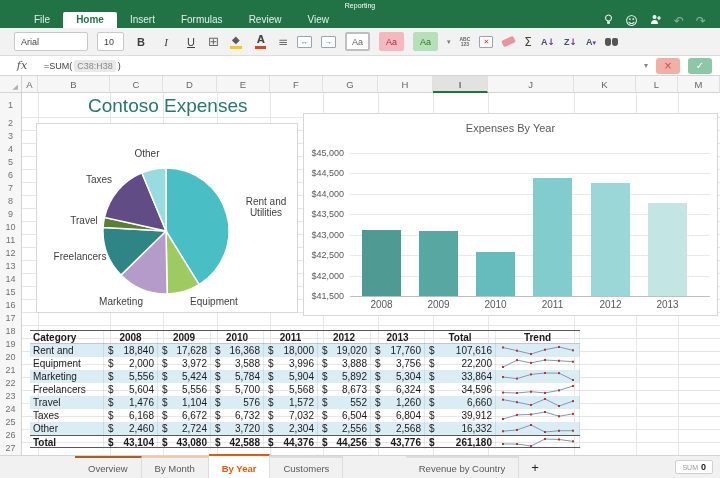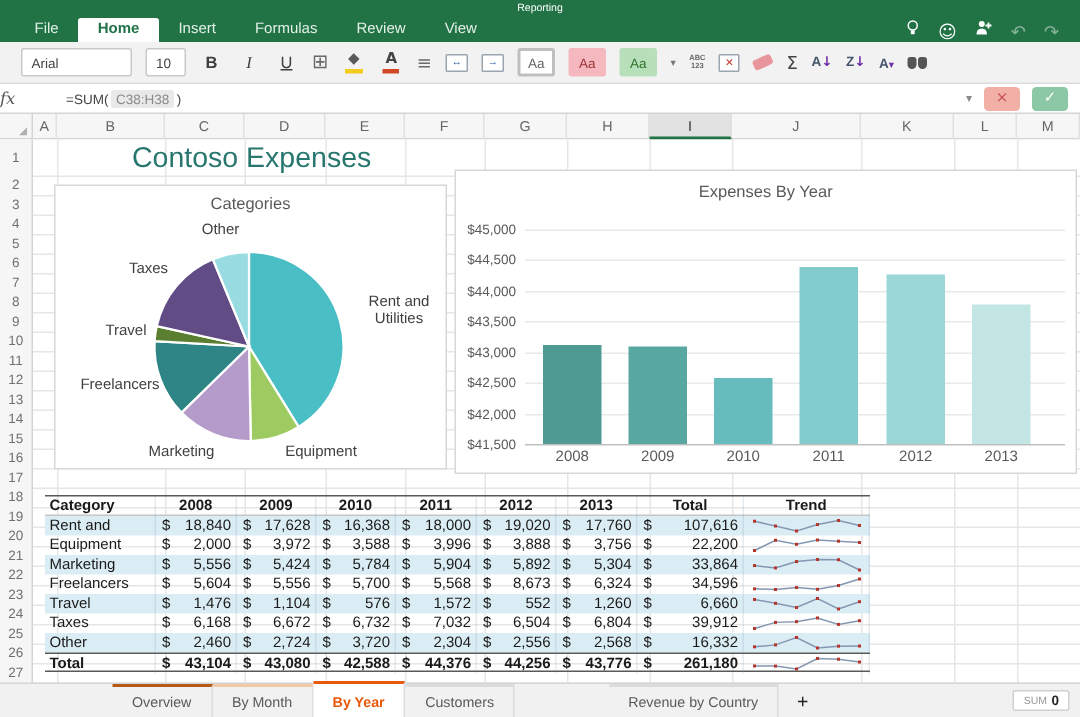--- a/index.html
+++ b/index.html
@@ -39,21 +39,21 @@
   .numfmt { display:flex; flex-direction:column; align-items:center; font-size:5px; line-height:5px; color:#666; font-weight:bold; }
   .eraser { width:13px; height:7px; background:#E8959C; border-radius:2px; transform:rotate(-25deg); }
   .sortic { font-size:9px; color:#44546A; font-weight:bold; }
   .sortic .ar { color:#7030A0; font-family:"DejaVu Sans", sans-serif; }
   .binoc { display:flex; gap:1px; }
   .binoc span { width:6px; height:8px; background:#555; border-radius:2px 2px 3px 3px; display:block; }
 
   
   .fbar { position:absolute; left:0; top:56px; width:720px; height:20px; background:#fff; border-bottom:1px solid #D5D5D5;
     display:flex; align-items:center; }
-  .fx { font-family:"DejaVu Serif", serif; font-style:italic; font-size:11px; color:#555; width:44px; }
+  .fx { font-family:"DejaVu Serif", serif; font-style:italic; font-size:11px; color:#555; width:44px; text-align:center; }
   .formula { font-size:9px; color:#444; display:flex; align-items:center; gap:2px; }
   .frange { background:#E9E9E9; color:#8A8A8A; padding:1px 3px; border-radius:2px; }
   .fbar-right { margin-left:auto; display:flex; align-items:center; gap:8px; padding-right:8px; }
   .fchev { color:#8A8A8A; font-size:8px; font-family:"DejaVu Sans", sans-serif; }
   .fbtn { width:24px; height:16px; border-radius:3px; display:flex; align-items:center; justify-content:center;
     font-size:10px; color:#fff; font-family:"DejaVu Sans", sans-serif; }
   .fbtn.cancel { background:#F2AFA6; color:#C75050; }
   .fbtn.accept { background:#8CC8A5; color:#fff; }
 
   
@@ -112,21 +112,21 @@
 </head>
 <body>
 
 <div class="app">
 
   <div class="titlebar">
     <span>Reporting</span>
   </div>
 
   <div class="ribbonbar">
-    <div id="ribbonTabs" style="display:flex; align-items:flex-end; padding-left:10px;">
+    <div id="ribbonTabs" style="display:flex; align-items:flex-end; padding-left:10px;margin-left:11px;">
         <div class="rtab">File</div>
         <div class="rtab active">Home</div>
         <div class="rtab">Insert</div>
         <div class="rtab">Formulas</div>
         <div class="rtab">Review</div>
         <div class="rtab">View</div>
       </div>
     <div class="ribbon-right">
       <span class="ric">
         <svg width="9" height="11" viewBox="0 0 9 11">
@@ -293,21 +293,20 @@
         <div class="rownum" style="top: 284px; line-height: 13px;">22</div>
         <div class="rownum" style="top: 297px; line-height: 13px;">23</div>
         <div class="rownum" style="top: 310px; line-height: 13px;">24</div>
         <div class="rownum" style="top: 323px; line-height: 13px;">25</div>
         <div class="rownum" style="top: 336px; line-height: 13px;">26</div>
         <div class="rownum" style="top: 349px; line-height: 13px;">27</div>
         <div class="rownum" style="top: 362px; line-height: 13px;">28</div>
       </div>
       <div class="sheet-title">Contoso Expenses</div>
       <div class="panel" style="left: 36px; top: 30px; width: 262px; height: 190px;">
-        <div class="chart-title" style="top: 6px;">Categories</div>
         <svg width="262" height="190" style="position: absolute; left: 0px; top: 0px;">
           <path d="M 129 107 L 129 44 A 63 63 0 0 1 162.0733095707678 160.6204829709334 Z" fill="#49BEC4" stroke="#fff" stroke-width="1.5"></path>
           <path d="M 129 107 L 162.0733095707678 160.6204829709334 A 63 63 0 0 1 130.17299555185377 169.9890790648294 Z" fill="#9ECB61" stroke="#fff" stroke-width="1.5"></path>
           <path d="M 129 107 L 130.17299555185377 169.9890790648294 A 63 63 0 0 1 83.98058698013472 151.0709933101897 Z" fill="#B49BC9" stroke="#fff" stroke-width="1.5"></path>
           <path d="M 129 107 L 83.98058698013472 151.0709933101897 A 63 63 0 0 1 66.10419091777374 103.37823249060023 Z" fill="#2F8486" stroke="#fff" stroke-width="1.5"></path>
           <path d="M 129 107 L 66.10419091777374 103.37823249060023 A 63 63 0 0 1 67.48753457718288 93.39056953407939 Z" fill="#5A7F31" stroke="#fff" stroke-width="1.5"></path>
           <path d="M 129 107 L 67.48753457718288 93.39056953407939 A 63 63 0 0 1 104.87939243235328 48.80037551179918 Z" fill="#614C86" stroke="#fff" stroke-width="1.5"></path>
           <path d="M 129 107 L 104.87939243235328 48.80037551179918 A 63 63 0 0 1 129.00000000000006 44 Z" fill="#98DBE1" stroke="#fff" stroke-width="1.5"></path>
         </svg>
         <div class="pie-label" style="left: 196px; top: 72px; width: 66px;">Rent and Utilities</div>

